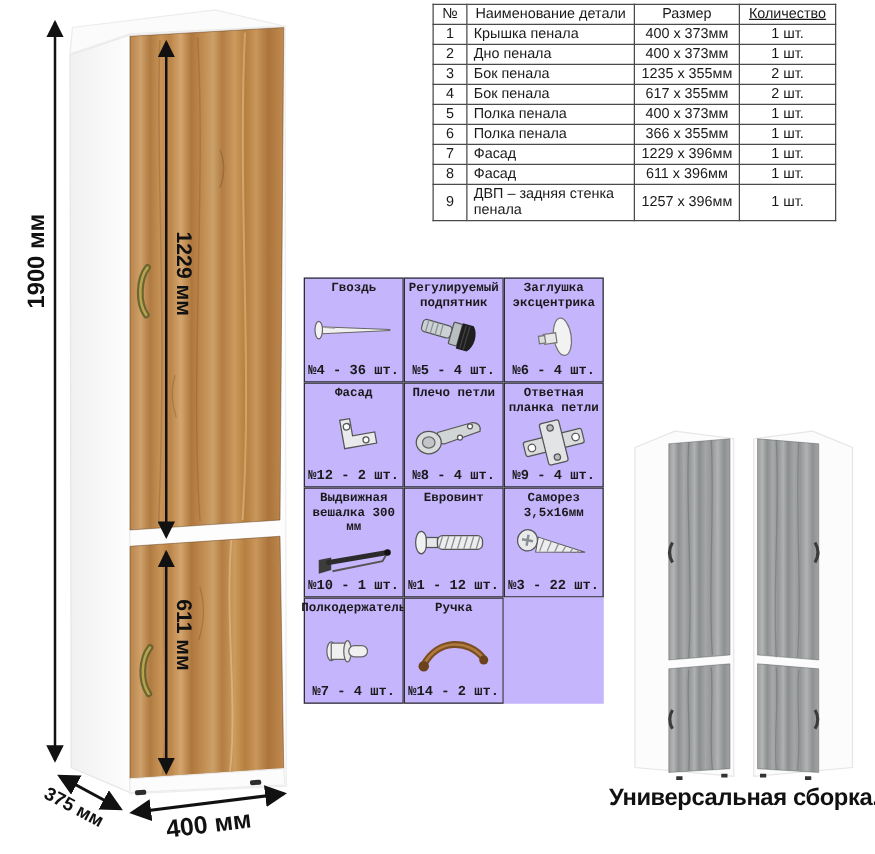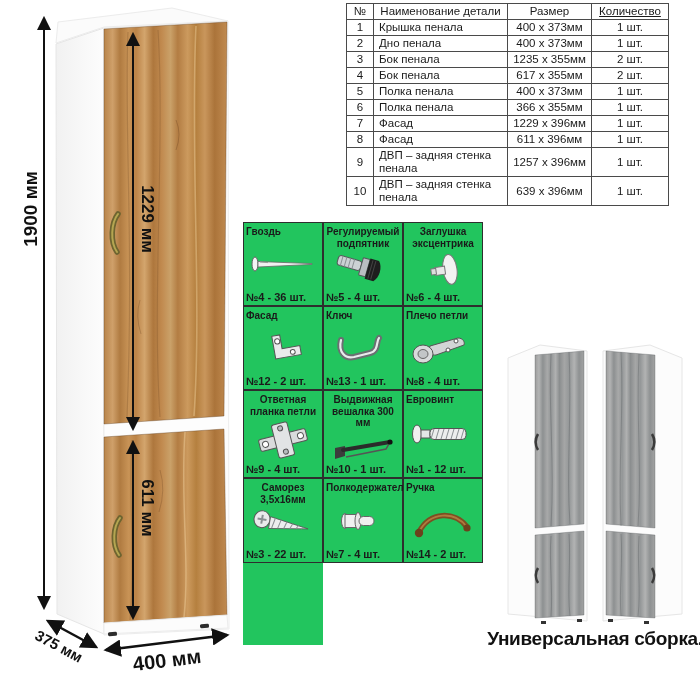--- a/index.html
+++ b/index.html
@@ -13,22 +13,22 @@
                          font-weight:normal; }
   .parts td.nm { text-align:left; padding-left:5px; }
   .parts .c-num { width:20px; } .parts .c-name { width:127px; }
   .parts .c-size { width:77px; } .parts .c-qty { width:70px;text-decoration:underline; }
   .parts tr { height:15px; }
 
   
   .hw-grid { position:absolute; left:243px; top:222px; width:240px;
              display:grid; grid-template-columns:80px 80px 80px;
              grid-template-rows:84px 84px 88px 85px 82px; }
-  .hw-cell { border:1px solid #2e2e2e; background:#22c55e; display:flex; flex-direction:column;
-             align-items:flex-start; padding:3px 2px 2px 2px; box-sizing:border-box; }
+  .hw-cell { border:1px solid #2e2e2e; background:#c4b5fd; display:flex; flex-direction:column;
+             align-items:center; padding:3px 2px 2px 2px; box-sizing:border-box;font-family:Liberation Mono, monospace; }
   .hw-cell.empty { border:none; }
   .hw-title { font-weight:bold; font-size:10px; line-height:11.5px; text-align:center; }
   .hw-icon  { flex:1; display:flex; align-items:center; justify-content:center; width:100%; overflow:hidden; }
   .hw-count { font-weight:bold; font-size:11px; line-height:12px; white-space:nowrap; }
 
   
   .uni-svg { position:absolute; left:495px; top:338px; }
   .uni-caption { position:absolute; left:486px; top:628px; width:218px; text-align:center;
                  font-size:19px; font-weight:bold; letter-spacing:-0.3px; color:#111; }
 
@@ -170,26 +170,20 @@
           <td class="nm">Фасад</td>
           <td>611 х 396мм</td>
           <td>1 шт.</td>
         </tr>
     <tr>
           <td>9</td>
           <td class="nm">ДВП – задняя стенка пенала</td>
           <td>1257 х 396мм</td>
           <td>1 шт.</td>
         </tr>
-    <tr>
-          <td>10</td>
-          <td class="nm">ДВП – задняя стенка пенала</td>
-          <td>639 х 396мм</td>
-          <td>1 шт.</td>
-        </tr>
   </tbody>
     </table>
 
   <div class="hw-grid">
 
     <div class="hw-cell">
       <div class="hw-title">Гвоздь</div>
       <div class="hw-icon">
         <svg width="70" height="30" viewBox="0 0 70 30">
           <ellipse cx="7" cy="15" rx="3" ry="7" fill="#f4f4f4" stroke="#666"></ellipse>
@@ -242,30 +236,20 @@
           <g transform="rotate(-10 38 22)">
             <path d="M26,8 v23 h26 v-9 h-18 v-14 z" fill="#e9eaeb" stroke="#555"></path>
             <circle cx="30.5" cy="14" r="2.6" fill="#fff" stroke="#555"></circle>
             <circle cx="44" cy="27" r="2.4" fill="#fff" stroke="#555"></circle>
           </g>
         </svg>
       </div>
       <div class="hw-count">№12 - 2 шт.</div>
     </div>
 
-    <div class="hw-cell">
-      <div class="hw-title">Ключ</div>
-      <div class="hw-icon">
-        <svg width="70" height="44" viewBox="0 0 70 44">
-          <path d="M13,14 c-3,12 4,19 13,17 l16,-4 c9,-2 6,-12 9,-15" fill="none" stroke="#6a6f72" stroke-width="6" stroke-linecap="round"></path>
-          <path d="M13,14 c-3,12 4,19 13,17 l16,-4 c9,-2 6,-12 9,-15" fill="none" stroke="#e9ebec" stroke-width="2.2" stroke-linecap="round"></path>
-        </svg>
-      </div>
-      <div class="hw-count">№13 - 1 шт.</div>
-    </div>
 
     <div class="hw-cell">
       <div class="hw-title">Плечо петли</div>
       <div class="hw-icon">
         <svg width="72" height="44" viewBox="0 0 72 44">
           <path d="M23,20 l28,-8 c5,0 7,4 6,7 l-28,10 c-5,1 -8,-4 -6,-9" fill="#d2d5d6" stroke="#555"></path>
           <circle cx="49" cy="15" r="2" fill="#fff" stroke="#555"></circle>
           <circle cx="41" cy="24" r="2" fill="#fff" stroke="#555"></circle>
           <ellipse cx="16" cy="28" rx="10" ry="9" fill="#d9dbdc" stroke="#555"></ellipse>
           <ellipse cx="16" cy="28" rx="5" ry="4.5" fill="#c2c5c7" stroke="#666"></ellipse>

